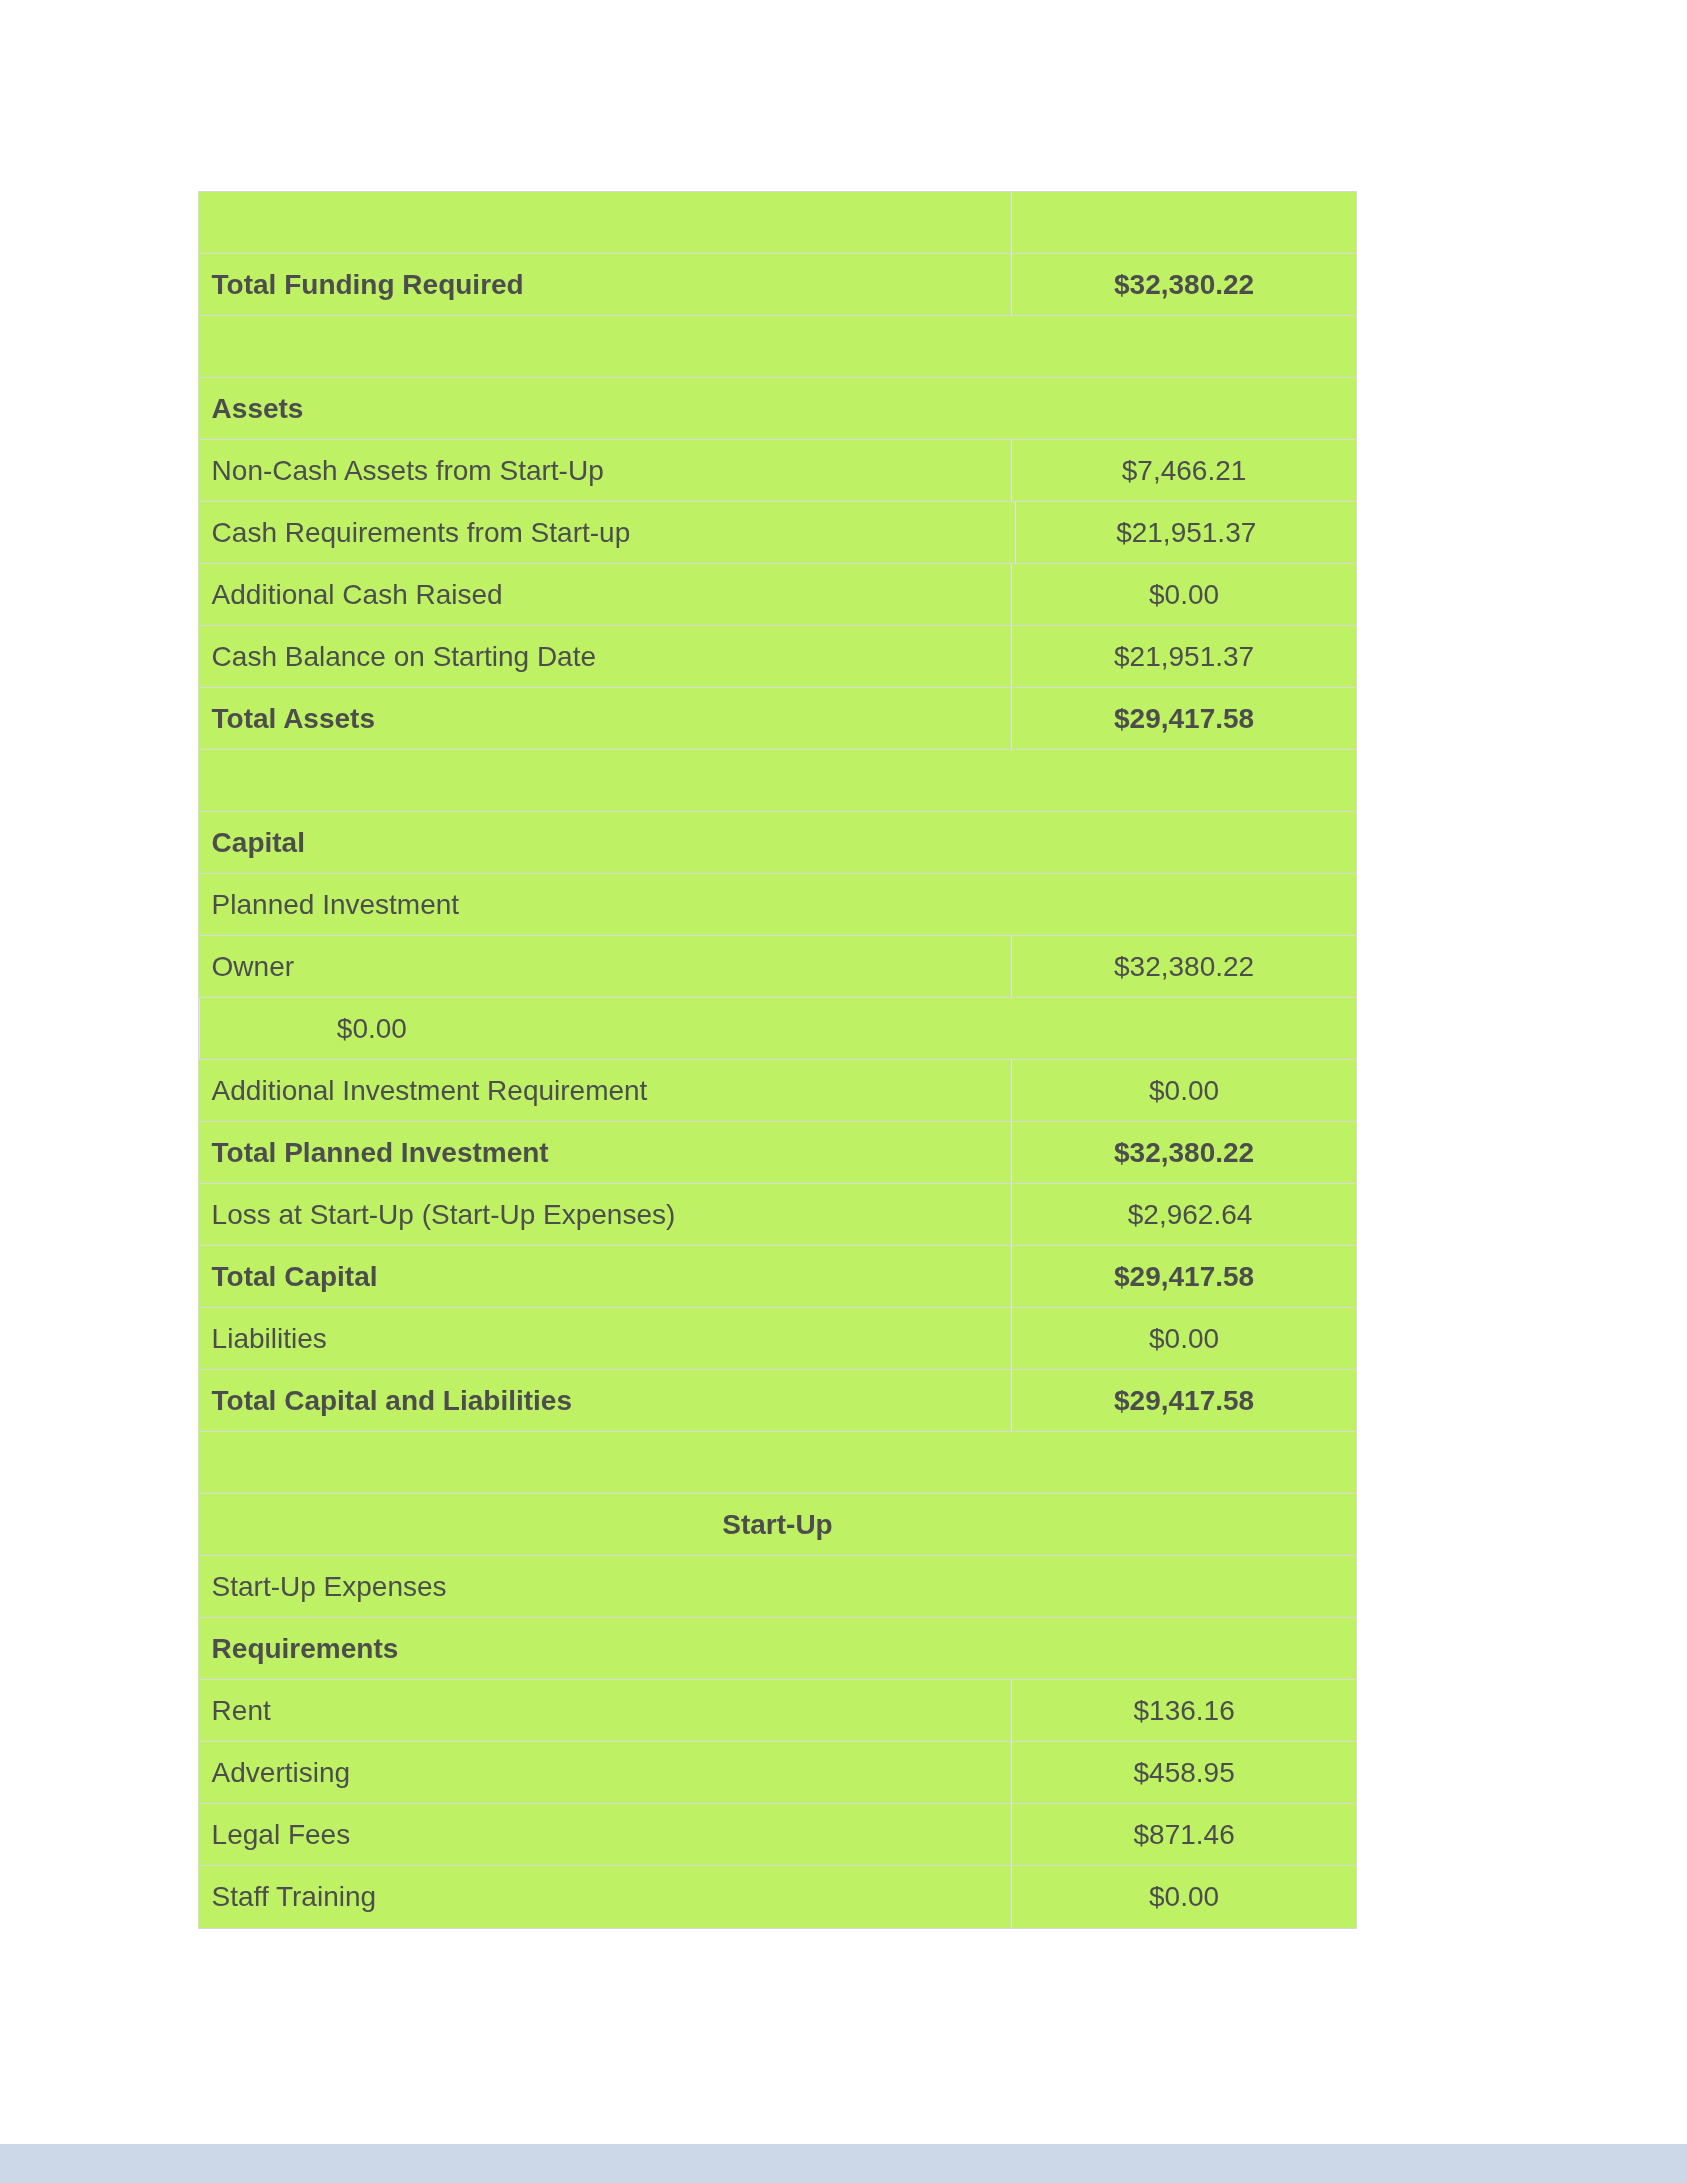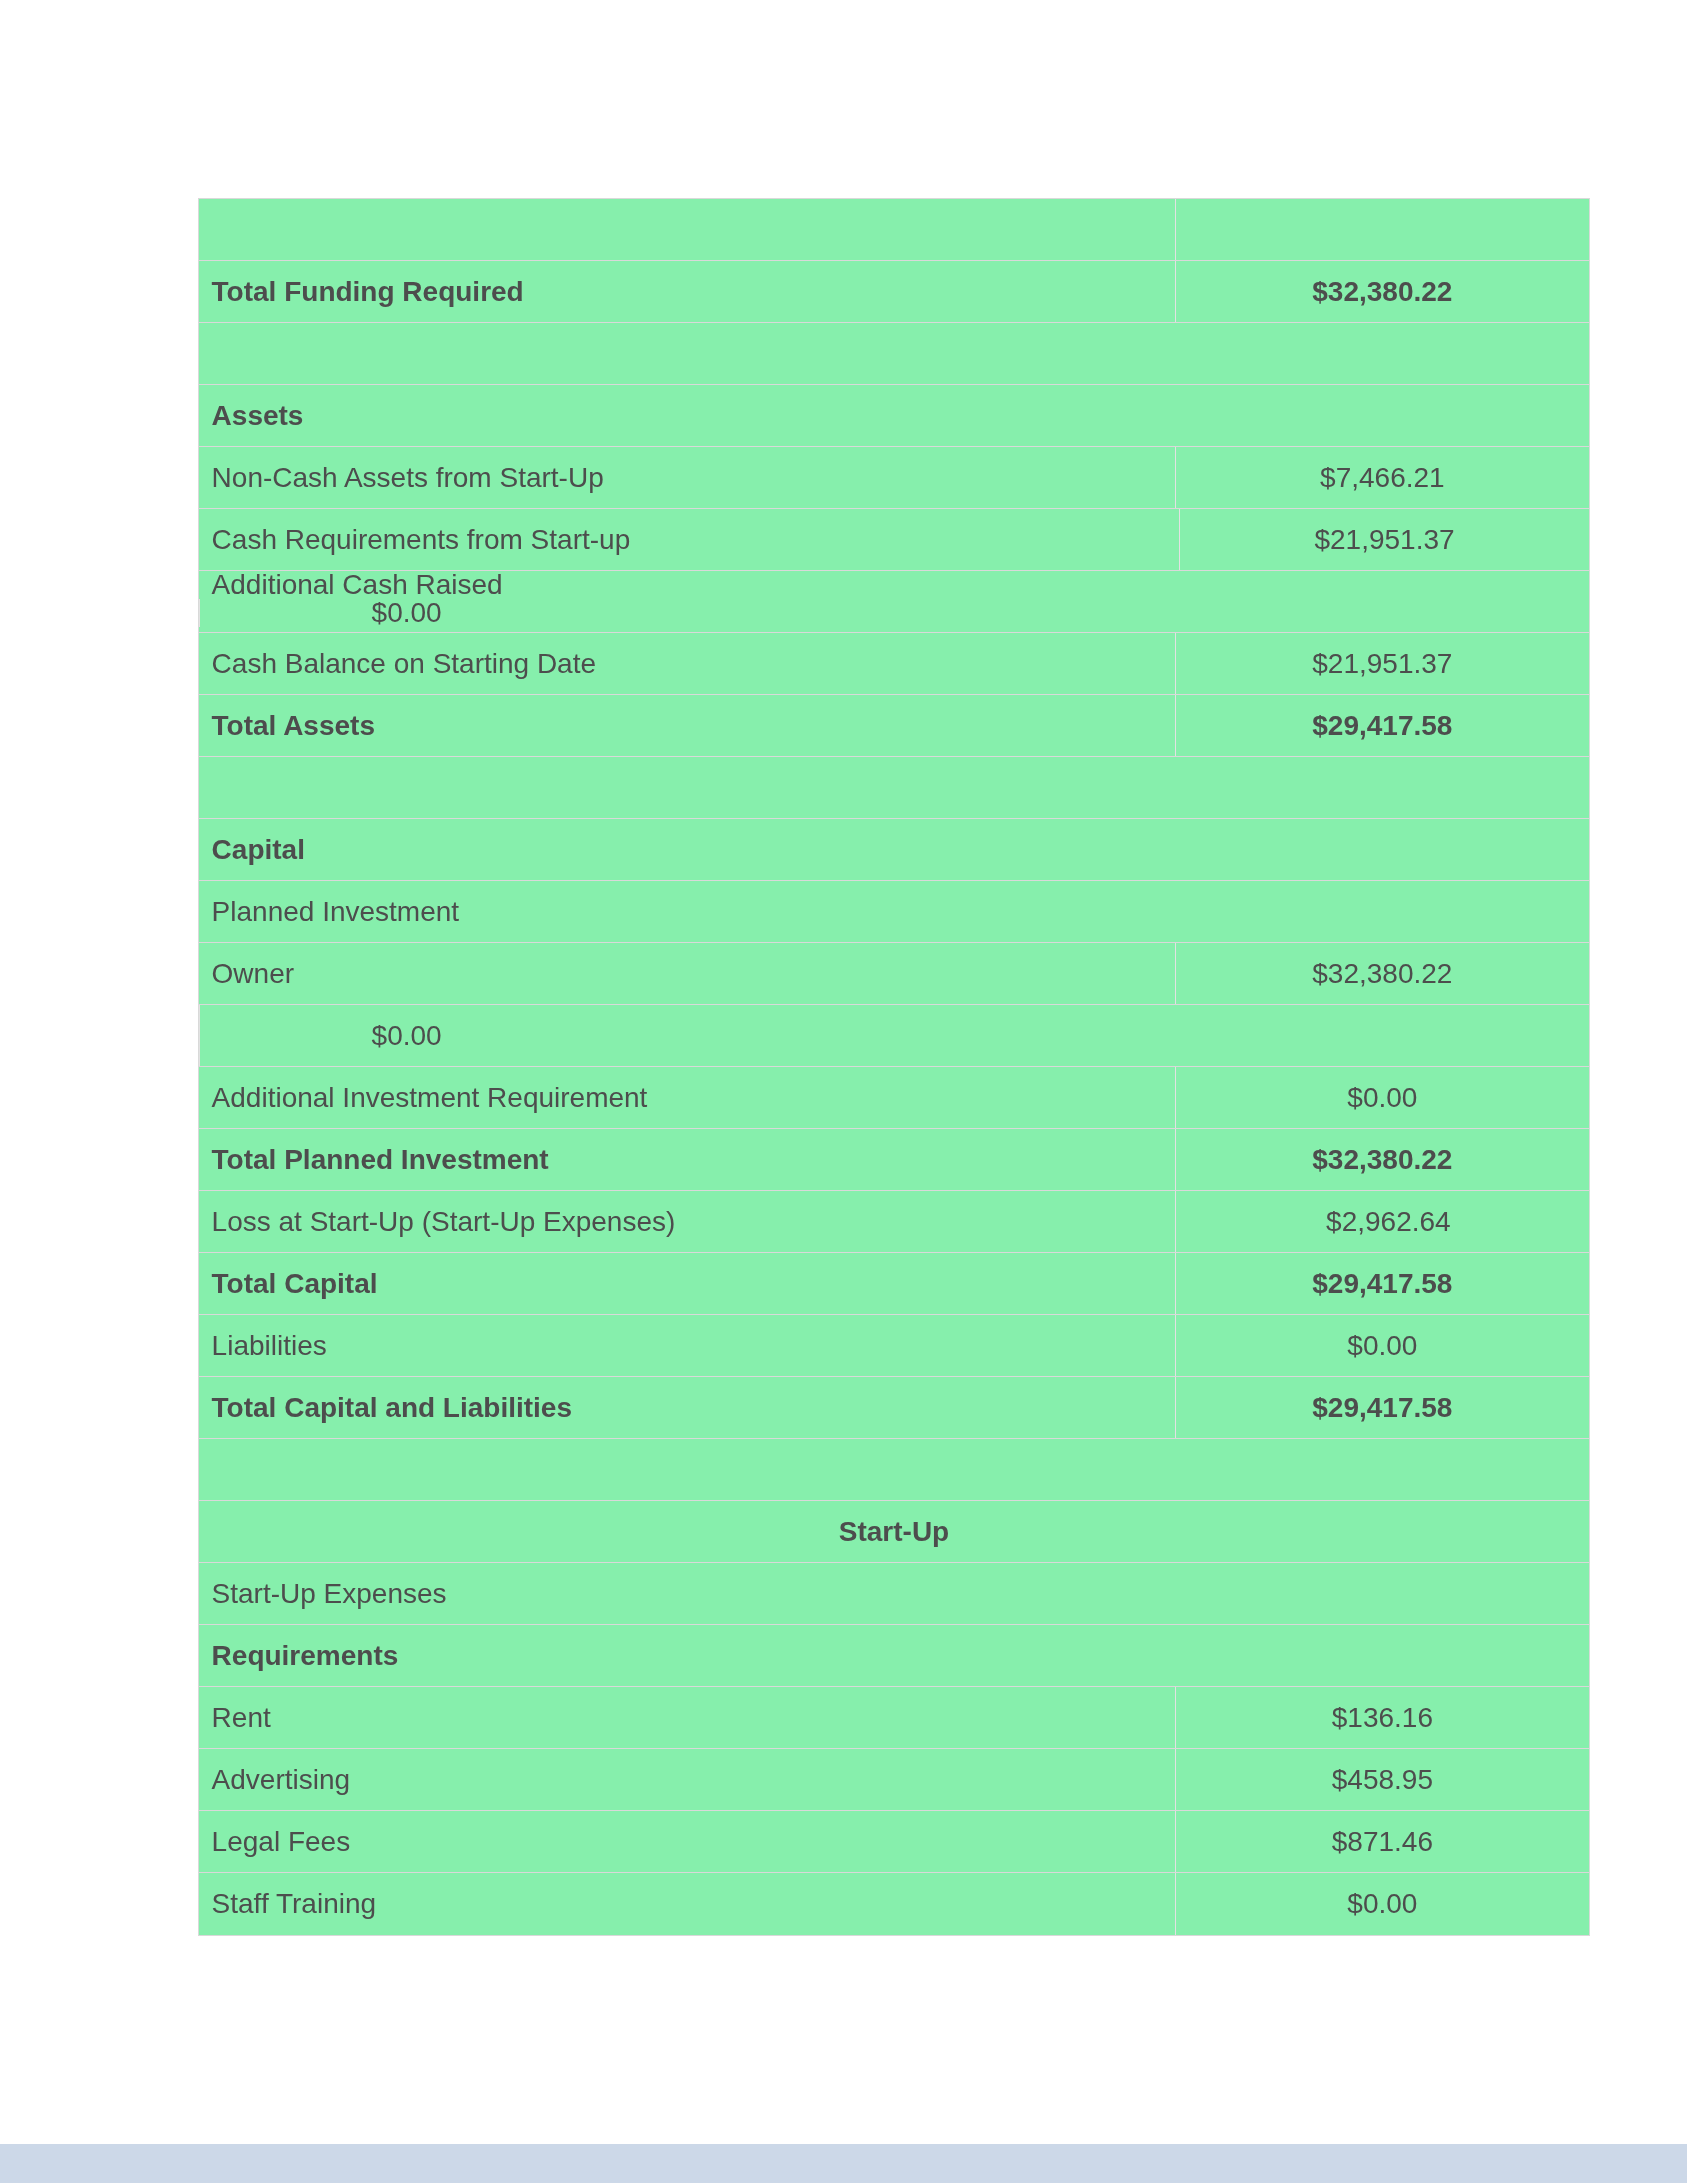--- a/index.html
+++ b/index.html
@@ -11,25 +11,25 @@
     height: 2183px;
     background: #ffffff;
     position: relative;
     font-family: "Liberation Sans", sans-serif;
     color: #4d4d4d;
     overflow: hidden;
   }
   .doc-table {
     position: absolute;
     left: 198px;
-    top: 198px;
-    width: 1392px;
+    top: 191px;
+    width: 1159px;
     border: 1.3px solid #d9d9d9;
     box-sizing: border-box;
-    background: #86efac;
+    background: #bef264;
   }
   .row {
     display: flex;
     height: 62px;
     box-sizing: border-box;
     border-bottom: 1.3px solid #d9d9d9;
     font-size: 28px;
     line-height: 1;
   }
   .row:last-child {
@@ -92,21 +92,21 @@
       <div class="cell-merged">Assets</div>
     </div>
     <div class="row" style="border-bottom-color: rgb(217, 217, 217);">
       <div class="cell-label">Non-Cash Assets from Start-Up</div>
       <div class="cell-value" style="border-left-color: rgb(226, 226, 226);">$7,466.21</div>
     </div>
     <div class="row" style="border-bottom-color: rgb(217, 217, 217); gap: 14px;">
       <div class="cell-label">Cash Requirements from Start-up</div>
       <div class="cell-value" style="border-left-color: rgb(226, 226, 226);">$21,951.37</div>
     </div>
-    <div class="row" style="border-bottom-color: rgb(217, 217, 217); flex-direction: column;">
+    <div class="row" style="border-bottom-color: rgb(217, 217, 217);">
       <div class="cell-label">Additional Cash Raised</div>
       <div class="cell-value" style="border-left-color: rgb(226, 226, 226);">$0.00</div>
     </div>
     <div class="row" style="border-bottom-color: rgb(217, 217, 217);">
       <div class="cell-label">Cash Balance on Starting Date</div>
       <div class="cell-value" style="border-left-color: rgb(226, 226, 226);">$21,951.37</div>
     </div>
     <div class="row bold" style="border-bottom-color: rgb(217, 217, 217);">
       <div class="cell-label">Total Assets</div>
       <div class="cell-value" style="border-left-color: rgb(226, 226, 226);">$29,417.58</div>

